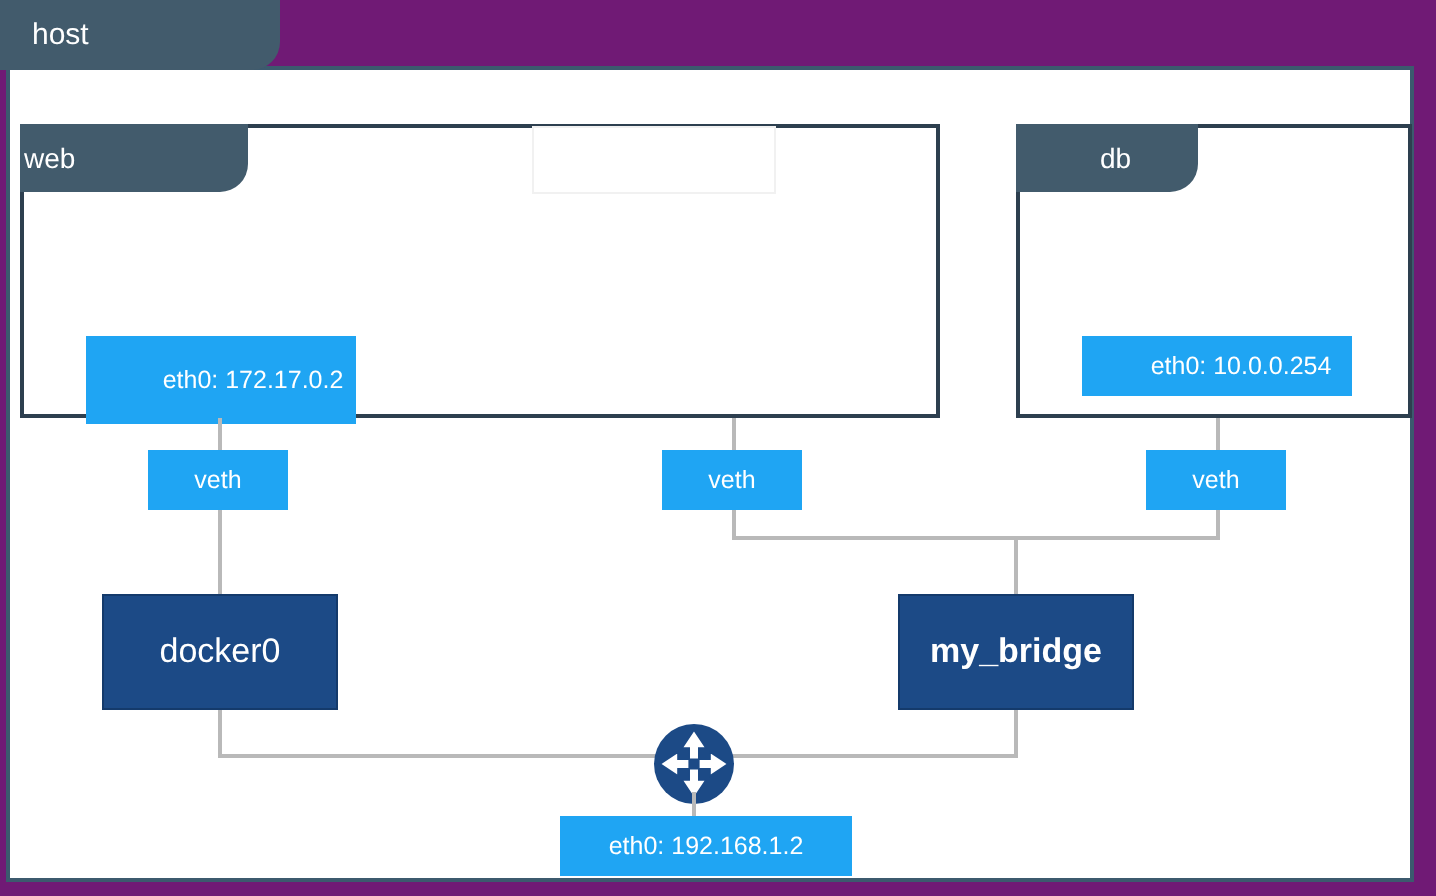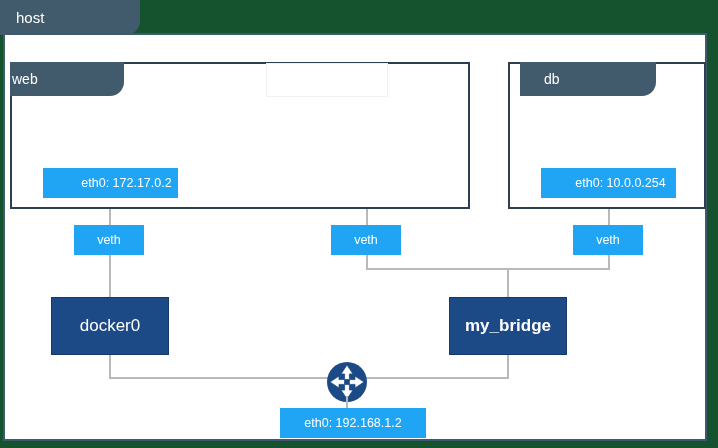--- a/index.html
+++ b/index.html
@@ -7,21 +7,21 @@
     padding: 0;
     background: #ffffff;
   }
   body {
     font-family: "Liberation Sans", sans-serif;
   }
   #canvas {
     position: relative;
     width: 718px;
     height: 448px;
-    background: #14532d;
+    background: #701a75;
     overflow: hidden;
   }
 
   
   .abs { position: absolute; box-sizing: border-box; }
 
   
   .host-box {
     left: 3px;
     top: 33px;
@@ -55,21 +55,21 @@
     border-bottom-right-radius: 14px;
     color: #ffffff;
     font-size: 14px;
     line-height: 34px;
     white-space: nowrap;
   }
 
   .web-box  { left: 10px;  top: 62px; width: 460px; height: 147px; }
   .web-tab  { left: 10px;  top: 62px; width: 114px; padding-left: 2px; }
   .db-box   { left: 508px; top: 62px; width: 198px; height: 147px; }
-  .db-tab   { left: 508px; top: 62px; width: 136px; padding-left: 24px; margin-left: 12px; }
+  .db-tab   { left: 508px; top: 62px; width: 91px; padding-left: 42px; }
 
   
   .ghost-rect {
     left: 266px;
     top: 63px;
     width: 122px;
     height: 34px;
     border: 1px solid #f1f1f1;
     background: transparent;
   }
@@ -116,21 +116,21 @@
 
 <div id="canvas">
 
   <div class="abs host-box"></div>
   <div class="abs host-tab">host</div>
 
   <div class="abs ctr-box web-box"></div>
   <div class="abs ghost-rect"></div>
   <div class="abs ctr-tab web-tab">web</div>
 
-  <div class="abs blue-box" style="left:43px; top:168px; width:135px; height:30px;padding-left:32px;">eth0: 172.17.0.2</div>
+  <div class="abs blue-box" style="left:43px; top:168px; width:135px; height:44px;padding-left:32px;">eth0: 172.17.0.2</div>
 
 
   <div class="abs ctr-box db-box"></div>
   <div class="abs ctr-tab db-tab">db</div>
 
   <div class="abs blue-box" style="left:541px; top:168px; width:135px; height:30px;padding-left:24px;">eth0: 10.0.0.254</div>
 
   <div class="abs line-v" style="left:109px; top:209px; height:16px;"></div>
   <div class="abs line-v" style="left:366px; top:209px; height:16px;"></div>
   <div class="abs line-v" style="left:608px; top:209px; height:16px;"></div>

